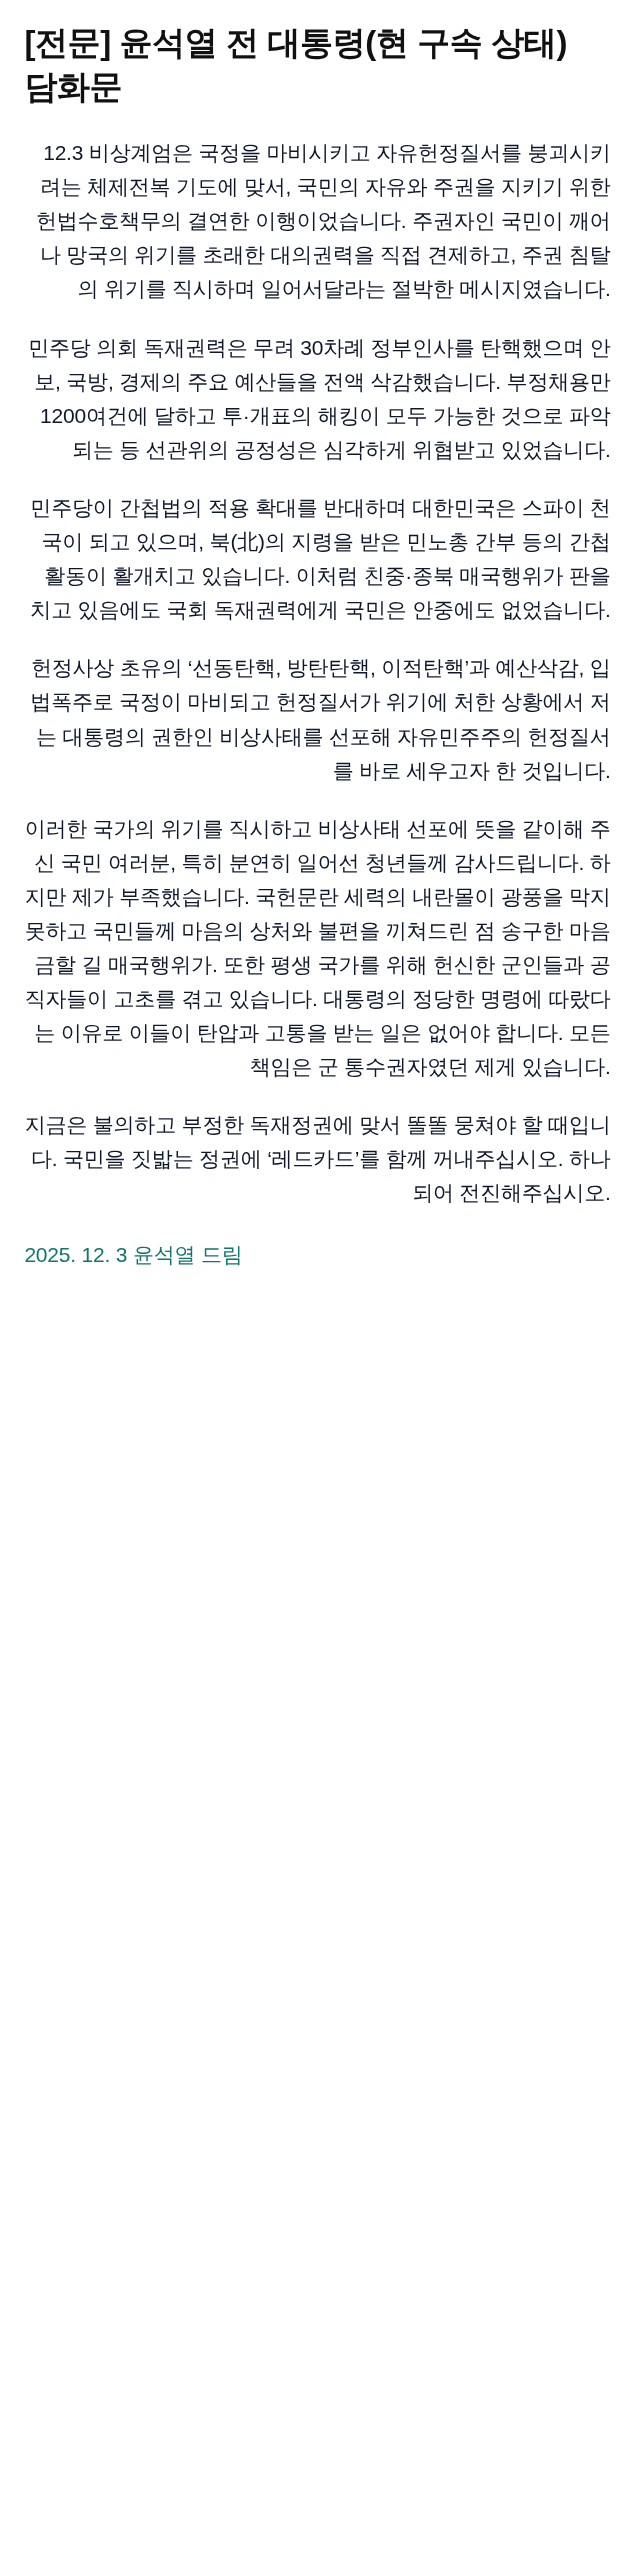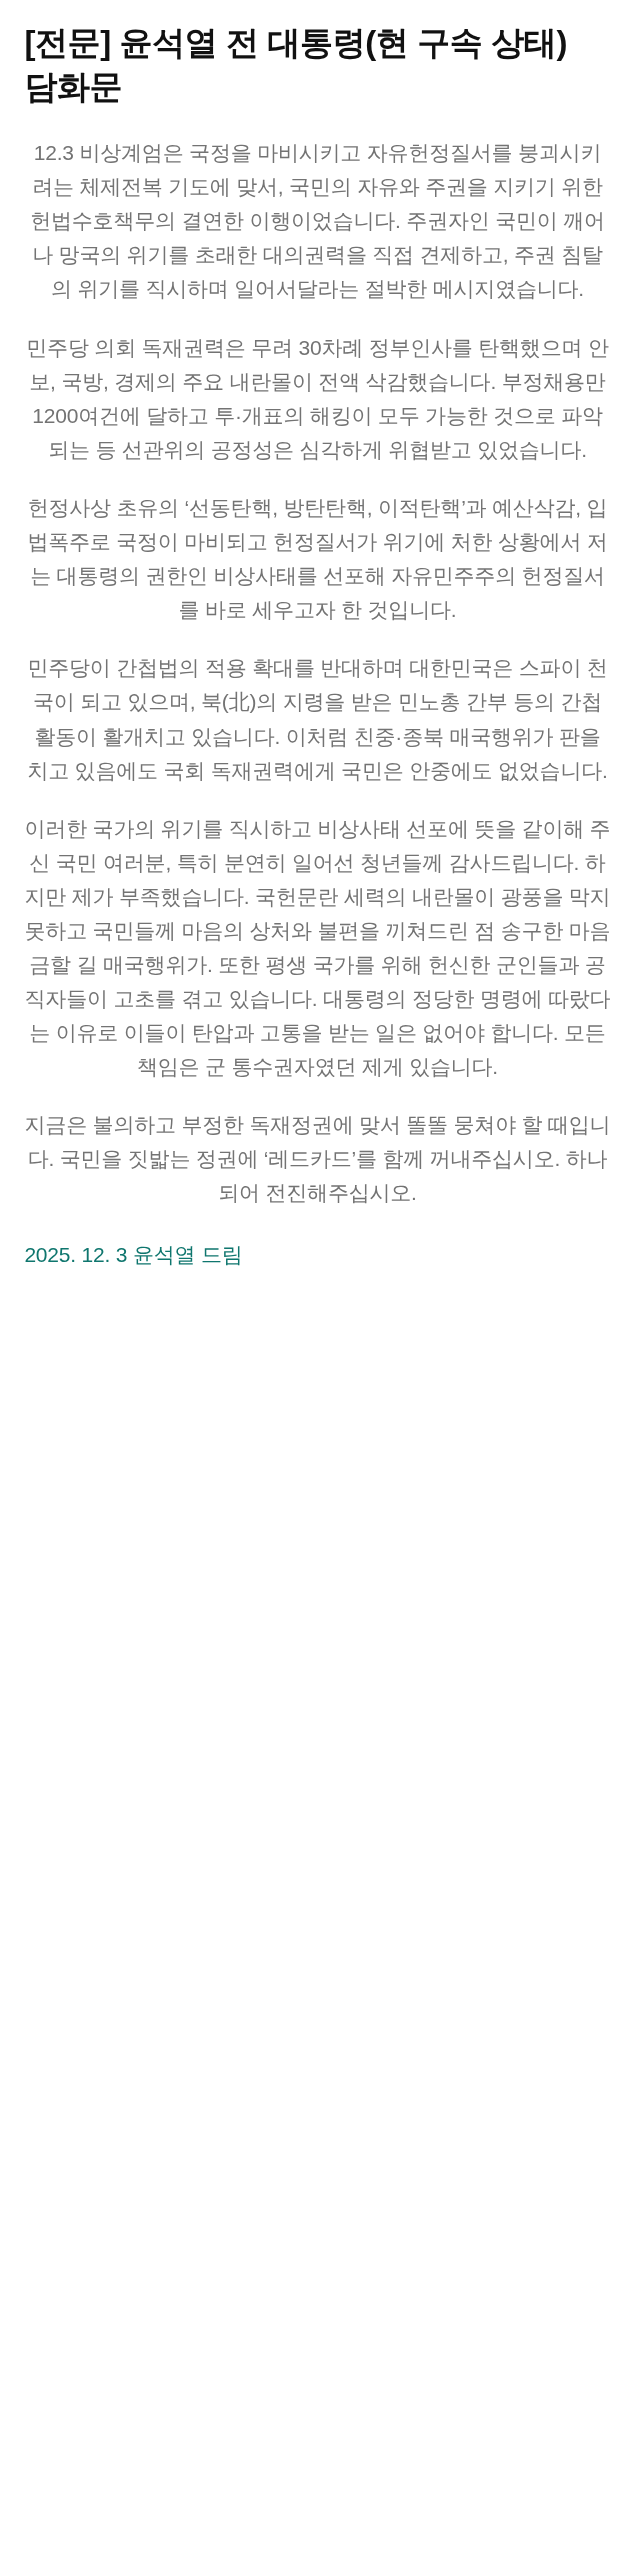--- a/index.html
+++ b/index.html
@@ -25,44 +25,44 @@
     line-height: 1.32;
     font-weight: bold;
     letter-spacing: -0.4px;
     color: #111111;
     margin: 0 0 28px 0;
     word-break: keep-all;
   }
   .body-block {
     font-size: 21px;
     line-height: 1.62;
-    color: #737373;
+    color: #0f172a;
     margin: 0 0 24.4px 0;
     letter-spacing: -0.2px;
     word-break: break-all;
-    text-align: center;
+    text-align: right;
   }
   .signature {
     font-size: 21px;
     line-height: 1.6;
     color: #0f766e;
     letter-spacing: -0.2px;
     margin: 28px 0 0 0;
   }
 </style>
 </head>
 <body>
 
 <div class="page">
 
   <h1 class="doc-title">[전문] 윤석열 전 대통령(현 구속 상태) 담화문</h1>
 
   <p class="body-block">12.3 비상계엄은 국정을 마비시키고 자유헌정질서를 붕괴시키려는 체제전복 기도에 맞서, 국민의 자유와 주권을 지키기 위한 헌법수호책무의 결연한 이행이었습니다. 주권자인 국민이 깨어나 망국의 위기를 초래한 대의권력을 직접 견제하고, 주권 침탈의 위기를 직시하며 일어서달라는 절박한 메시지였습니다.</p>
-  <p class="body-block">민주당 의회 독재권력은 무려 30차례 정부인사를 탄핵했으며 안보, 국방, 경제의 주요 내란몰이 전액 삭감했습니다. 부정채용만 1200여건에 달하고 투·개표의 해킹이 모두 가능한 것으로 파악되는 등 선관위의 공정성은 심각하게 위협받고 있었습니다.</p>
+  <p class="body-block">민주당 의회 독재권력은 무려 30차례 정부인사를 탄핵했으며 안보, 국방, 경제의 주요 예산들을 전액 삭감했습니다. 부정채용만 1200여건에 달하고 투·개표의 해킹이 모두 가능한 것으로 파악되는 등 선관위의 공정성은 심각하게 위협받고 있었습니다.</p>
+  <p class="body-block">민주당이 간첩법의 적용 확대를 반대하며 대한민국은 스파이 천국이 되고 있으며, 북(北)의 지령을 받은 민노총 간부 등의 간첩활동이 활개치고 있습니다. 이처럼 친중·종북 매국행위가 판을 치고 있음에도 국회 독재권력에게 국민은 안중에도 없었습니다.</p>
   <p class="body-block">헌정사상 초유의 ‘선동탄핵, 방탄탄핵, 이적탄핵’과 예산삭감, 입법폭주로 국정이 마비되고 헌정질서가 위기에 처한 상황에서 저는 대통령의 권한인 비상사태를 선포해 자유민주주의 헌정질서를 바로 세우고자 한 것입니다.</p>
-  <p class="body-block">민주당이 간첩법의 적용 확대를 반대하며 대한민국은 스파이 천국이 되고 있으며, 북(北)의 지령을 받은 민노총 간부 등의 간첩활동이 활개치고 있습니다. 이처럼 친중·종북 매국행위가 판을 치고 있음에도 국회 독재권력에게 국민은 안중에도 없었습니다.</p>
   <p class="body-block">이러한 국가의 위기를 직시하고 비상사태 선포에 뜻을 같이해 주신 국민 여러분, 특히 분연히 일어선 청년들께 감사드립니다. 하지만 제가 부족했습니다. 국헌문란 세력의 내란몰이 광풍을 막지 못하고 국민들께 마음의 상처와 불편을 끼쳐드린 점 송구한 마음 금할 길 매국행위가. 또한 평생 국가를 위해 헌신한 군인들과 공직자들이 고초를 겪고 있습니다. 대통령의 정당한 명령에 따랐다는 이유로 이들이 탄압과 고통을 받는 일은 없어야 합니다. 모든 책임은 군 통수권자였던 제게 있습니다.</p>
   <p class="body-block">지금은 불의하고 부정한 독재정권에 맞서 똘똘 뭉쳐야 할 때입니다. 국민을 짓밟는 정권에 ‘레드카드’를 함께 꺼내주십시오. 하나되어 전진해주십시오.</p>
 
   <p class="signature">2025. 12. 3  윤석열 드림</p>
 
 </div>
 
 
 </body></html>

